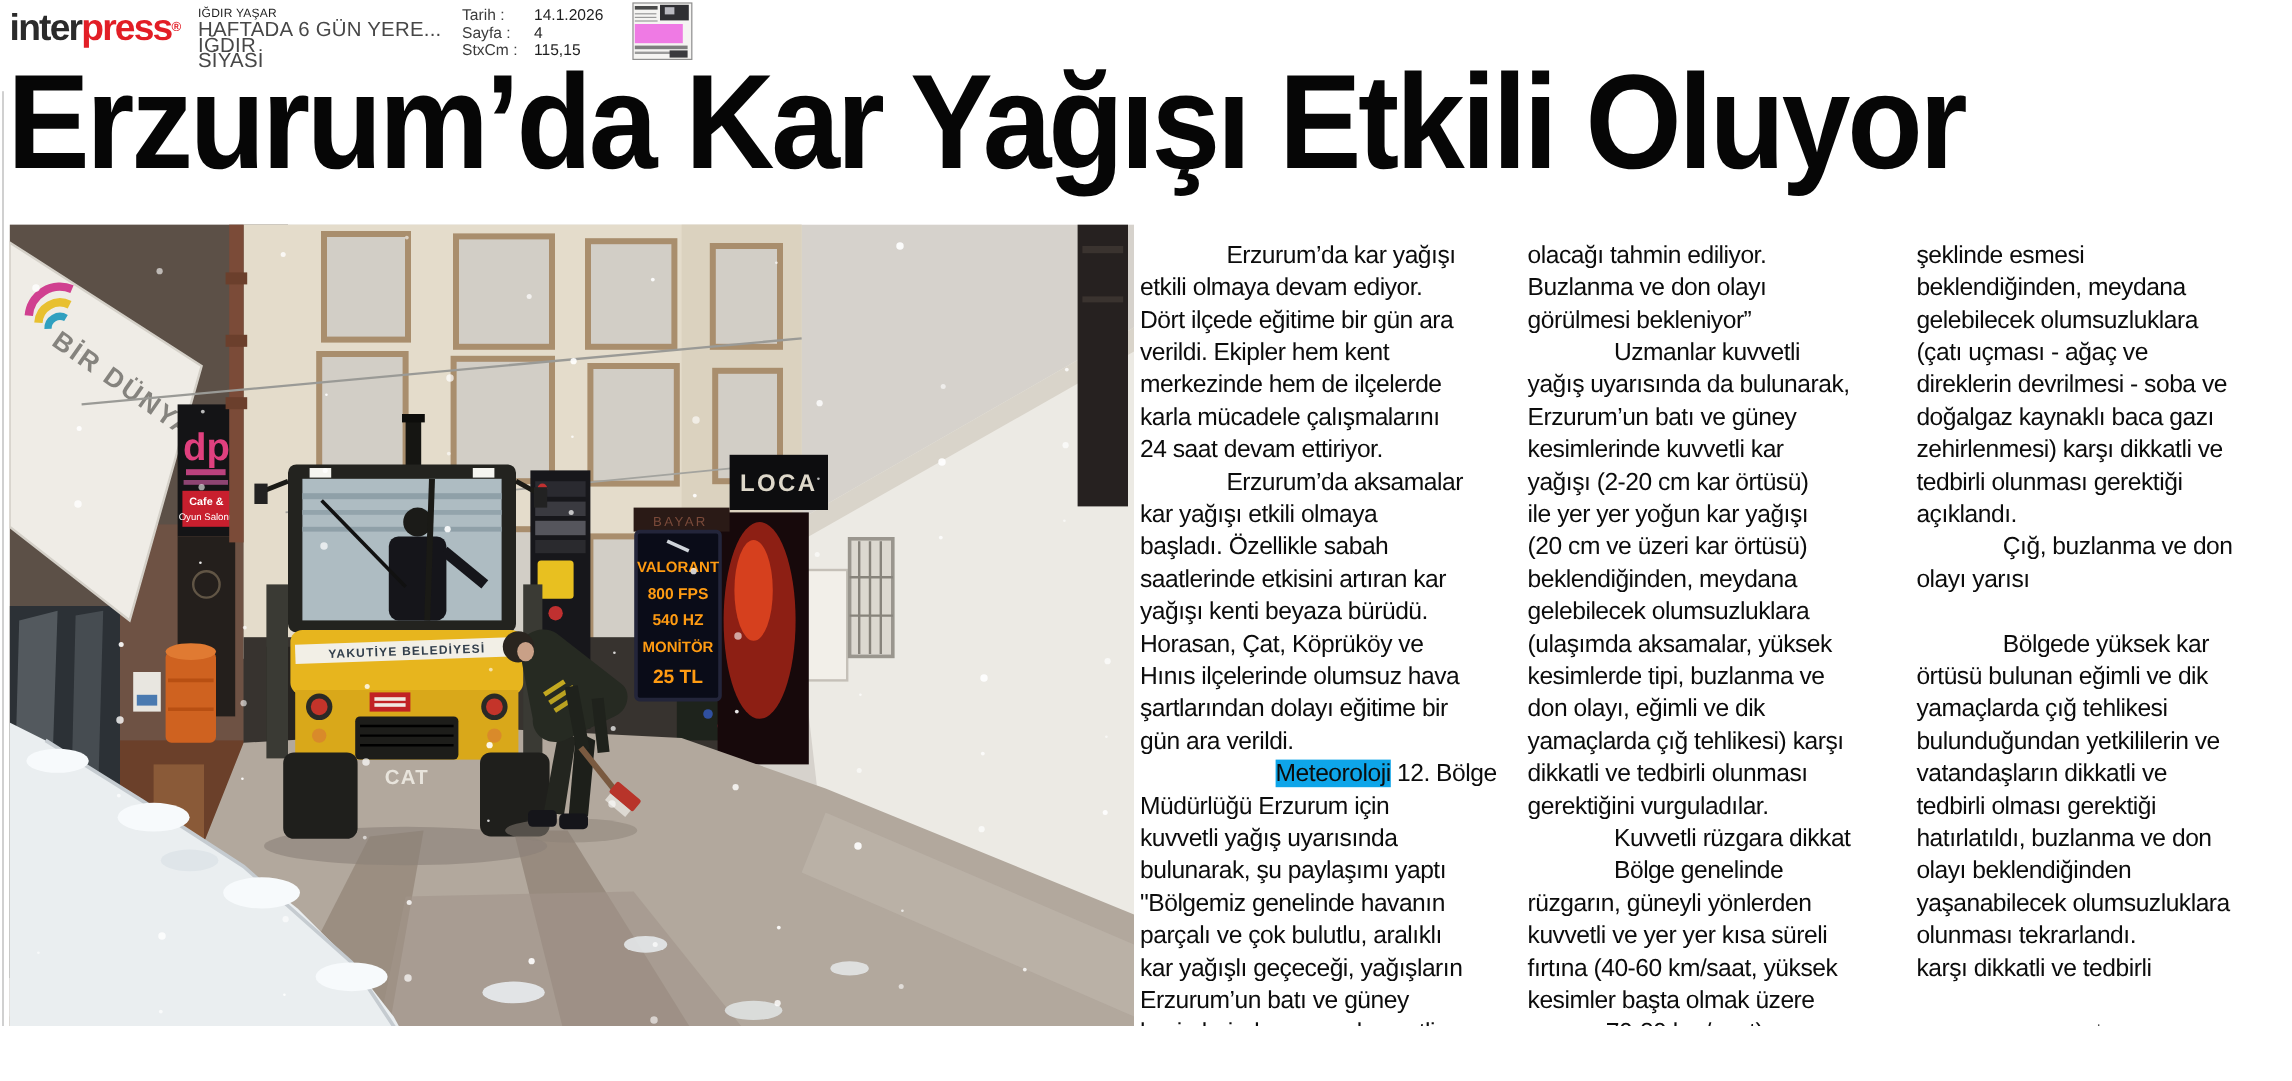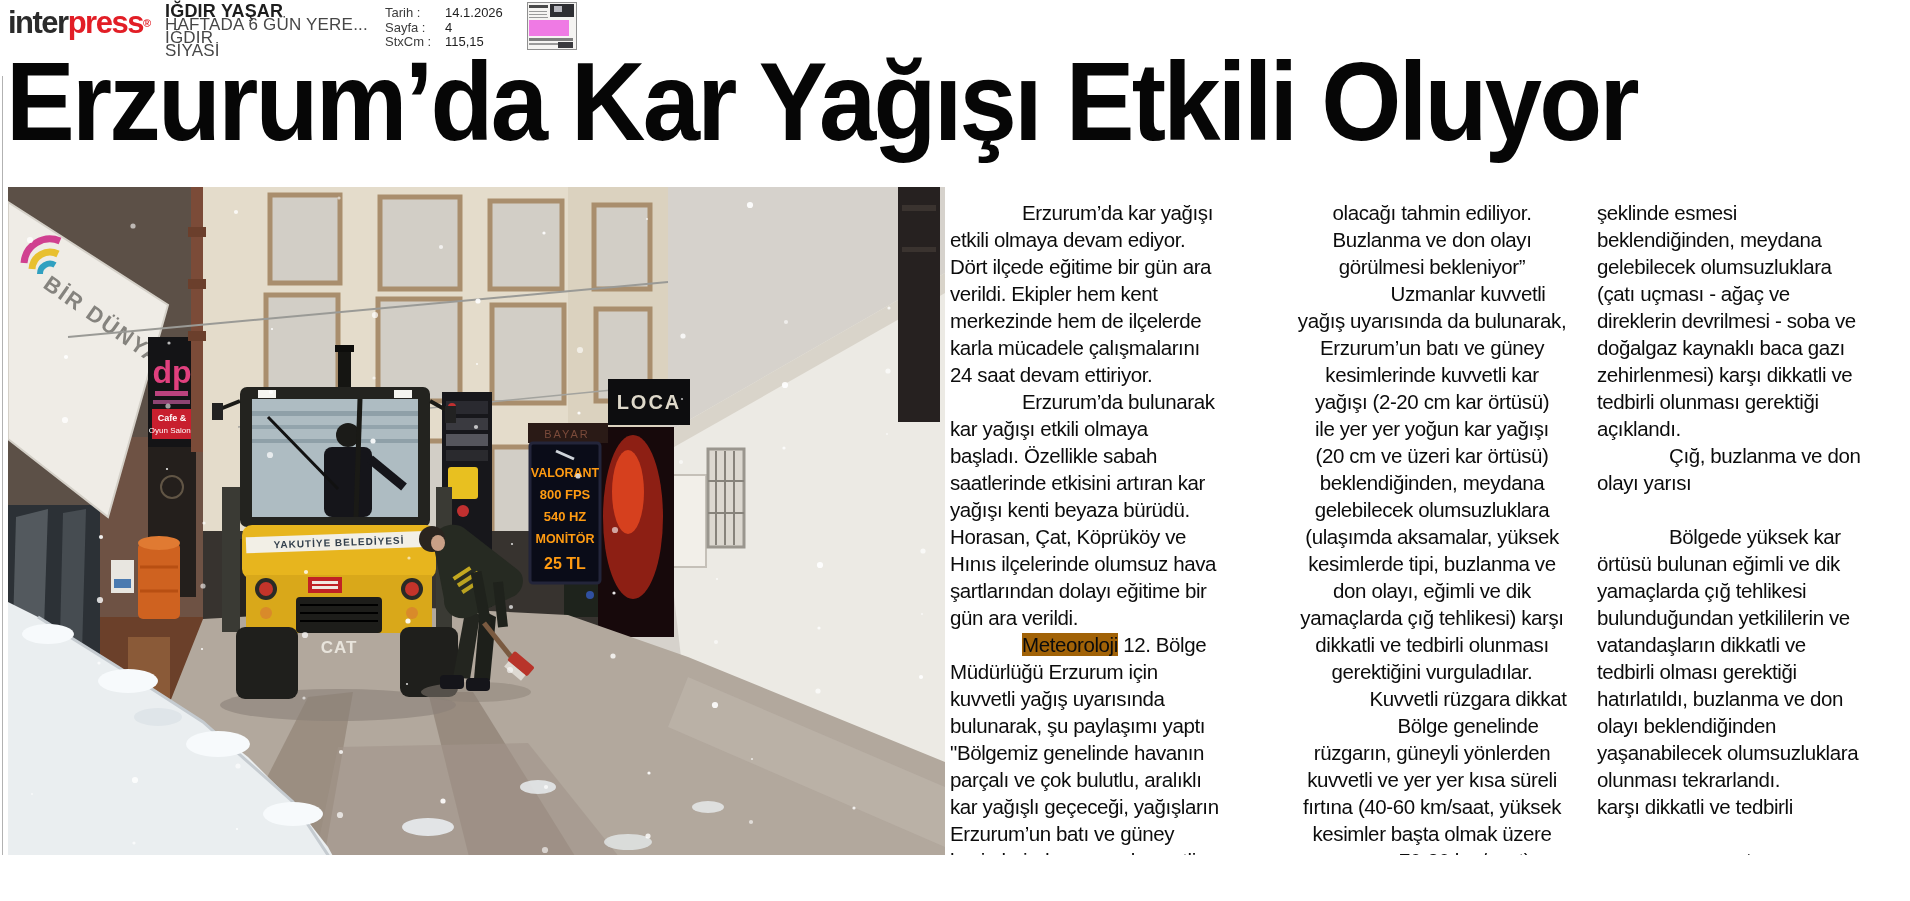--- a/index.html
+++ b/index.html
@@ -4,21 +4,21 @@
 <style>
   html,body{margin:0;padding:0;background:#ffffff;}
   .page{position:relative;width:1910px;height:855px;background:#ffffff;overflow:hidden;
         font-family:"Liberation Sans",sans-serif;color:#111;}
   
   .logo{position:absolute;left:8px;top:8px;font-size:31px;font-weight:700;letter-spacing:-1.5px;line-height:30px;}
   .logo .l-inter{color:#2b2b2b;}
   .logo .l-press{color:#e21e26;}
   .logo .l-reg{color:#e21e26;font-size:11px;vertical-align:top;letter-spacing:0;}
   .pub{position:absolute;left:165px;top:5px;line-height:13px;}
-  .pub .pub-name{font-size:18px;font-weight:700;color:#1d1d1d;letter-spacing:.2px;}
+  .pub .pub-name{font-size:10px;font-weight:400;color:#1d1d1d;letter-spacing:.2px;}
   .pub .pub-line{font-size:17px;color:#474747;letter-spacing:.2px;}
   .meta{position:absolute;left:385px;top:6px;font-size:13px;line-height:14.5px;color:#333;}
   .meta-label{display:inline-block;width:60px;color:#3c3c3c;}
   .meta-value{color:#1f1f1f;}
   
   .thumb{position:absolute;left:527px;top:2px;width:48px;height:46px;background:#f5f4f2;border:1px solid #8f8f8f;}
   .thumb div{position:absolute;}
   .t-photo{left:22px;top:1px;width:24px;height:13px;background:#2f2f33;}
   .t-photo-lite{left:26px;top:3px;width:8px;height:6px;background:#b9b9c0;}
   .t-head{left:1px;top:2px;width:19px;height:3px;background:#4a4a4a;}
@@ -30,23 +30,23 @@
   .t-line5{left:1px;top:40px;width:30px;height:2px;background:#9a9a9a;}
   .t-dark{left:30px;top:39px;width:15px;height:6px;background:#3a3a3e;}
   
   .left-rule{position:absolute;left:2px;top:76px;width:1px;height:823px;background:#b2b2b2;}
   .headline{position:absolute;left:6px;top:50px;margin:0;font-size:112px;line-height:104px;
             font-weight:700;letter-spacing:-3px;white-space:nowrap;color:#060606;
             transform:scaleX(.92);transform-origin:0 0;}
   .photo{position:absolute;left:8px;top:187px;width:937px;height:706px;margin:0;}
   .photo svg{display:block;font-family:"Liberation Sans",sans-serif;}
   .col{position:absolute;top:199px;width:318px;}
-  .col-1{left:950px;} .col-2{left:1273px;text-align:center;} .col-3{left:1597px;width:310px;}
+  .col-1{left:950px;} .col-2{left:1273px;} .col-3{left:1597px;width:310px;}
   .line{white-space:nowrap;height:27px;line-height:27px;font-size:20.5px;letter-spacing:-.4px;color:#0c0c0c;}
-  .line .hl{background:#a16207;}
+  .line .hl{background:#0ea5e9;margin-left:41px;}
   .indent{padding-left:72px;}
   .source{padding-left:78px;letter-spacing:2.6px;font-size:13px;}
   .frag{position:absolute;top:886px;height:15px;background:#000;}
   .frag-a{left:1381px;width:17px;}
   .frag-b{left:1408px;width:17px;}
 </style>
 </head>
 <body>
 
 <div class="page">
@@ -395,21 +395,21 @@
   </figure>
 
   <div class="col col-1">
       <div class="line indent">Erzurum’da kar yağışı</div>
       <div class="line">etkili olmaya devam ediyor.</div>
       <div class="line">Dört ilçede eğitime bir gün ara</div>
       <div class="line">verildi. Ekipler hem kent</div>
       <div class="line">merkezinde hem de ilçelerde</div>
       <div class="line">karla mücadele çalışmalarını</div>
       <div class="line">24 saat devam ettiriyor.</div>
-      <div class="line indent">Erzurum’da bulunarak</div>
+      <div class="line indent">Erzurum’da aksamalar</div>
       <div class="line">kar yağışı etkili olmaya</div>
       <div class="line">başladı. Özellikle sabah</div>
       <div class="line">saatlerinde etkisini artıran kar</div>
       <div class="line">yağışı kenti beyaza bürüdü.</div>
       <div class="line">Horasan, Çat, Köprüköy ve</div>
       <div class="line">Hınıs ilçelerinde olumsuz hava</div>
       <div class="line">şartlarından dolayı eğitime bir</div>
       <div class="line">gün ara verildi.</div>
       <div class="line indent"><span class="hl">Meteoroloji</span><span> 12. Bölge</span></div>
       <div class="line">Müdürlüğü Erzurum için</div>

